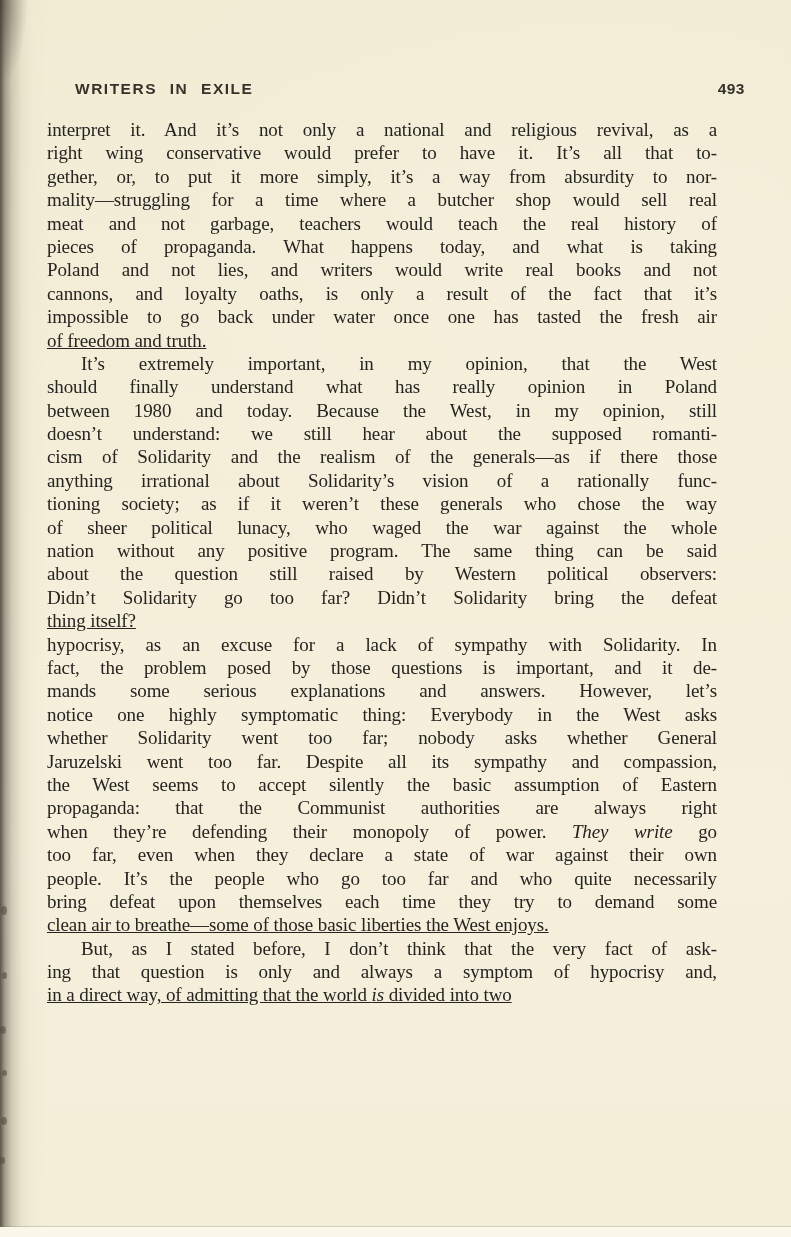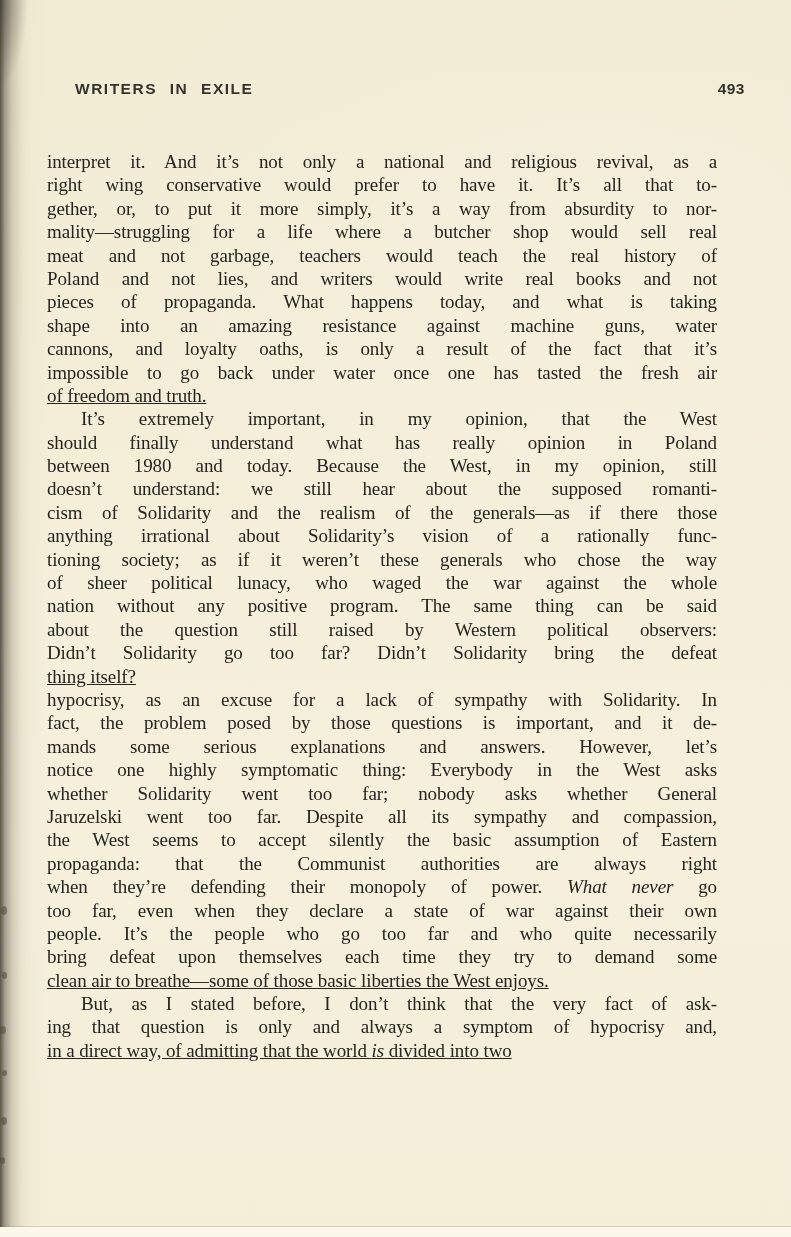--- a/index.html
+++ b/index.html
@@ -49,21 +49,21 @@
     font-family: "Liberation Sans", sans-serif;
     font-weight: 700;
     font-size: 15.5px;
     color: #35322b;
     letter-spacing: 1.5px;
     margin-left: 28px;
   }
   .running-head .title { word-spacing: 7px; }
   .running-head .pagenum { letter-spacing: 0.5px; }
   .body-text {
-    position: absolute; left: 47px; top: 150px; width: 670px;
+    position: absolute; left: 47px; top: 118px; width: 670px;
     font-size: 19px;
     line-height: 23.4px;
     color: #262420;
     letter-spacing: -0.1px;
   }
   .line {
     height: 23.4px;
     text-align: justify;
     text-align-last: justify;
     white-space: normal;
@@ -88,25 +88,24 @@
 
   <div class="running-head">
     <span class="title">WRITERS IN EXILE</span>
     <span class="pagenum">493</span>
   </div>
 
   <div class="body-text" id="body-text">
       <div class="line">interpret it. And it’s not only a national and religious revival, as a</div>
       <div class="line">right wing conservative would prefer to have it. It’s all that to-</div>
       <div class="line">gether, or, to put it more simply, it’s a way from absurdity to nor-</div>
-      <div class="line">mality—struggling for a life where a butcher shop would sell real</div>
+      <div class="line">mality—struggling for a time where a butcher shop would sell real</div>
       <div class="line">meat and not garbage, teachers would teach the real history of</div>
+      <div class="line">pieces of propaganda. What happens today, and what is taking</div>
       <div class="line">Poland and not lies, and writers would write real books and not</div>
-      <div class="line">pieces of propaganda. What happens today, and what is taking</div>
-      <div class="line">shape into an amazing resistance against machine guns, water</div>
       <div class="line">cannons, and loyalty oaths, is only a result of the fact that it’s</div>
       <div class="line">impossible to go back under water once one has tasted the fresh air</div>
       <div class="line para-end">of freedom and truth.</div>
       <div class="line para-start">It’s extremely important, in my opinion, that the West</div>
       <div class="line">should finally understand what has really opinion in Poland</div>
       <div class="line">between 1980 and today. Because the West, in my opinion, still</div>
       <div class="line">doesn’t understand: we still hear about the supposed romanti-</div>
       <div class="line">cism of Solidarity and the realism of the generals—as if there those</div>
       <div class="line">anything irrational about Solidarity’s vision of a rationally func-</div>
       <div class="line">tioning society; as if it weren’t these generals who chose the way</div>
@@ -116,21 +115,21 @@
       <div class="line">Didn’t Solidarity go too far? Didn’t Solidarity bring the defeat</div>
       <div class="line para-end">thing itself?</div>
       <div class="line">hypocrisy, as an excuse for a lack of sympathy with Solidarity. In</div>
       <div class="line">fact, the problem posed by those questions is important, and it de-</div>
       <div class="line">mands some serious explanations and answers. However, let’s</div>
       <div class="line">notice one highly symptomatic thing: Everybody in the West asks</div>
       <div class="line">whether Solidarity went too far; nobody asks whether General</div>
       <div class="line">Jaruzelski went too far. Despite all its sympathy and compassion,</div>
       <div class="line">the West seems to accept silently the basic assumption of Eastern</div>
       <div class="line">propaganda: that the Communist authorities are always right</div>
-      <div class="line">when they’re defending their monopoly of power. <i>What never</i> go</div>
+      <div class="line">when they’re defending their monopoly of power. <i>They write</i> go</div>
       <div class="line">too far, even when they declare a state of war against their own</div>
       <div class="line">people. It’s the people who go too far and who quite necessarily</div>
       <div class="line">bring defeat upon themselves each time they try to demand some</div>
       <div class="line para-end">clean air to breathe—some of those basic liberties the West enjoys.</div>
       <div class="line para-start">But, as I stated before, I don’t think that the very fact of ask-</div>
       <div class="line">ing that question is only and always a symptom of hypocrisy and,</div>
       <div class="line para-end">in a direct way, of admitting that the world <i>is</i> divided into two</div>
     </div>
 
   <div class="bottom-strip"></div>

